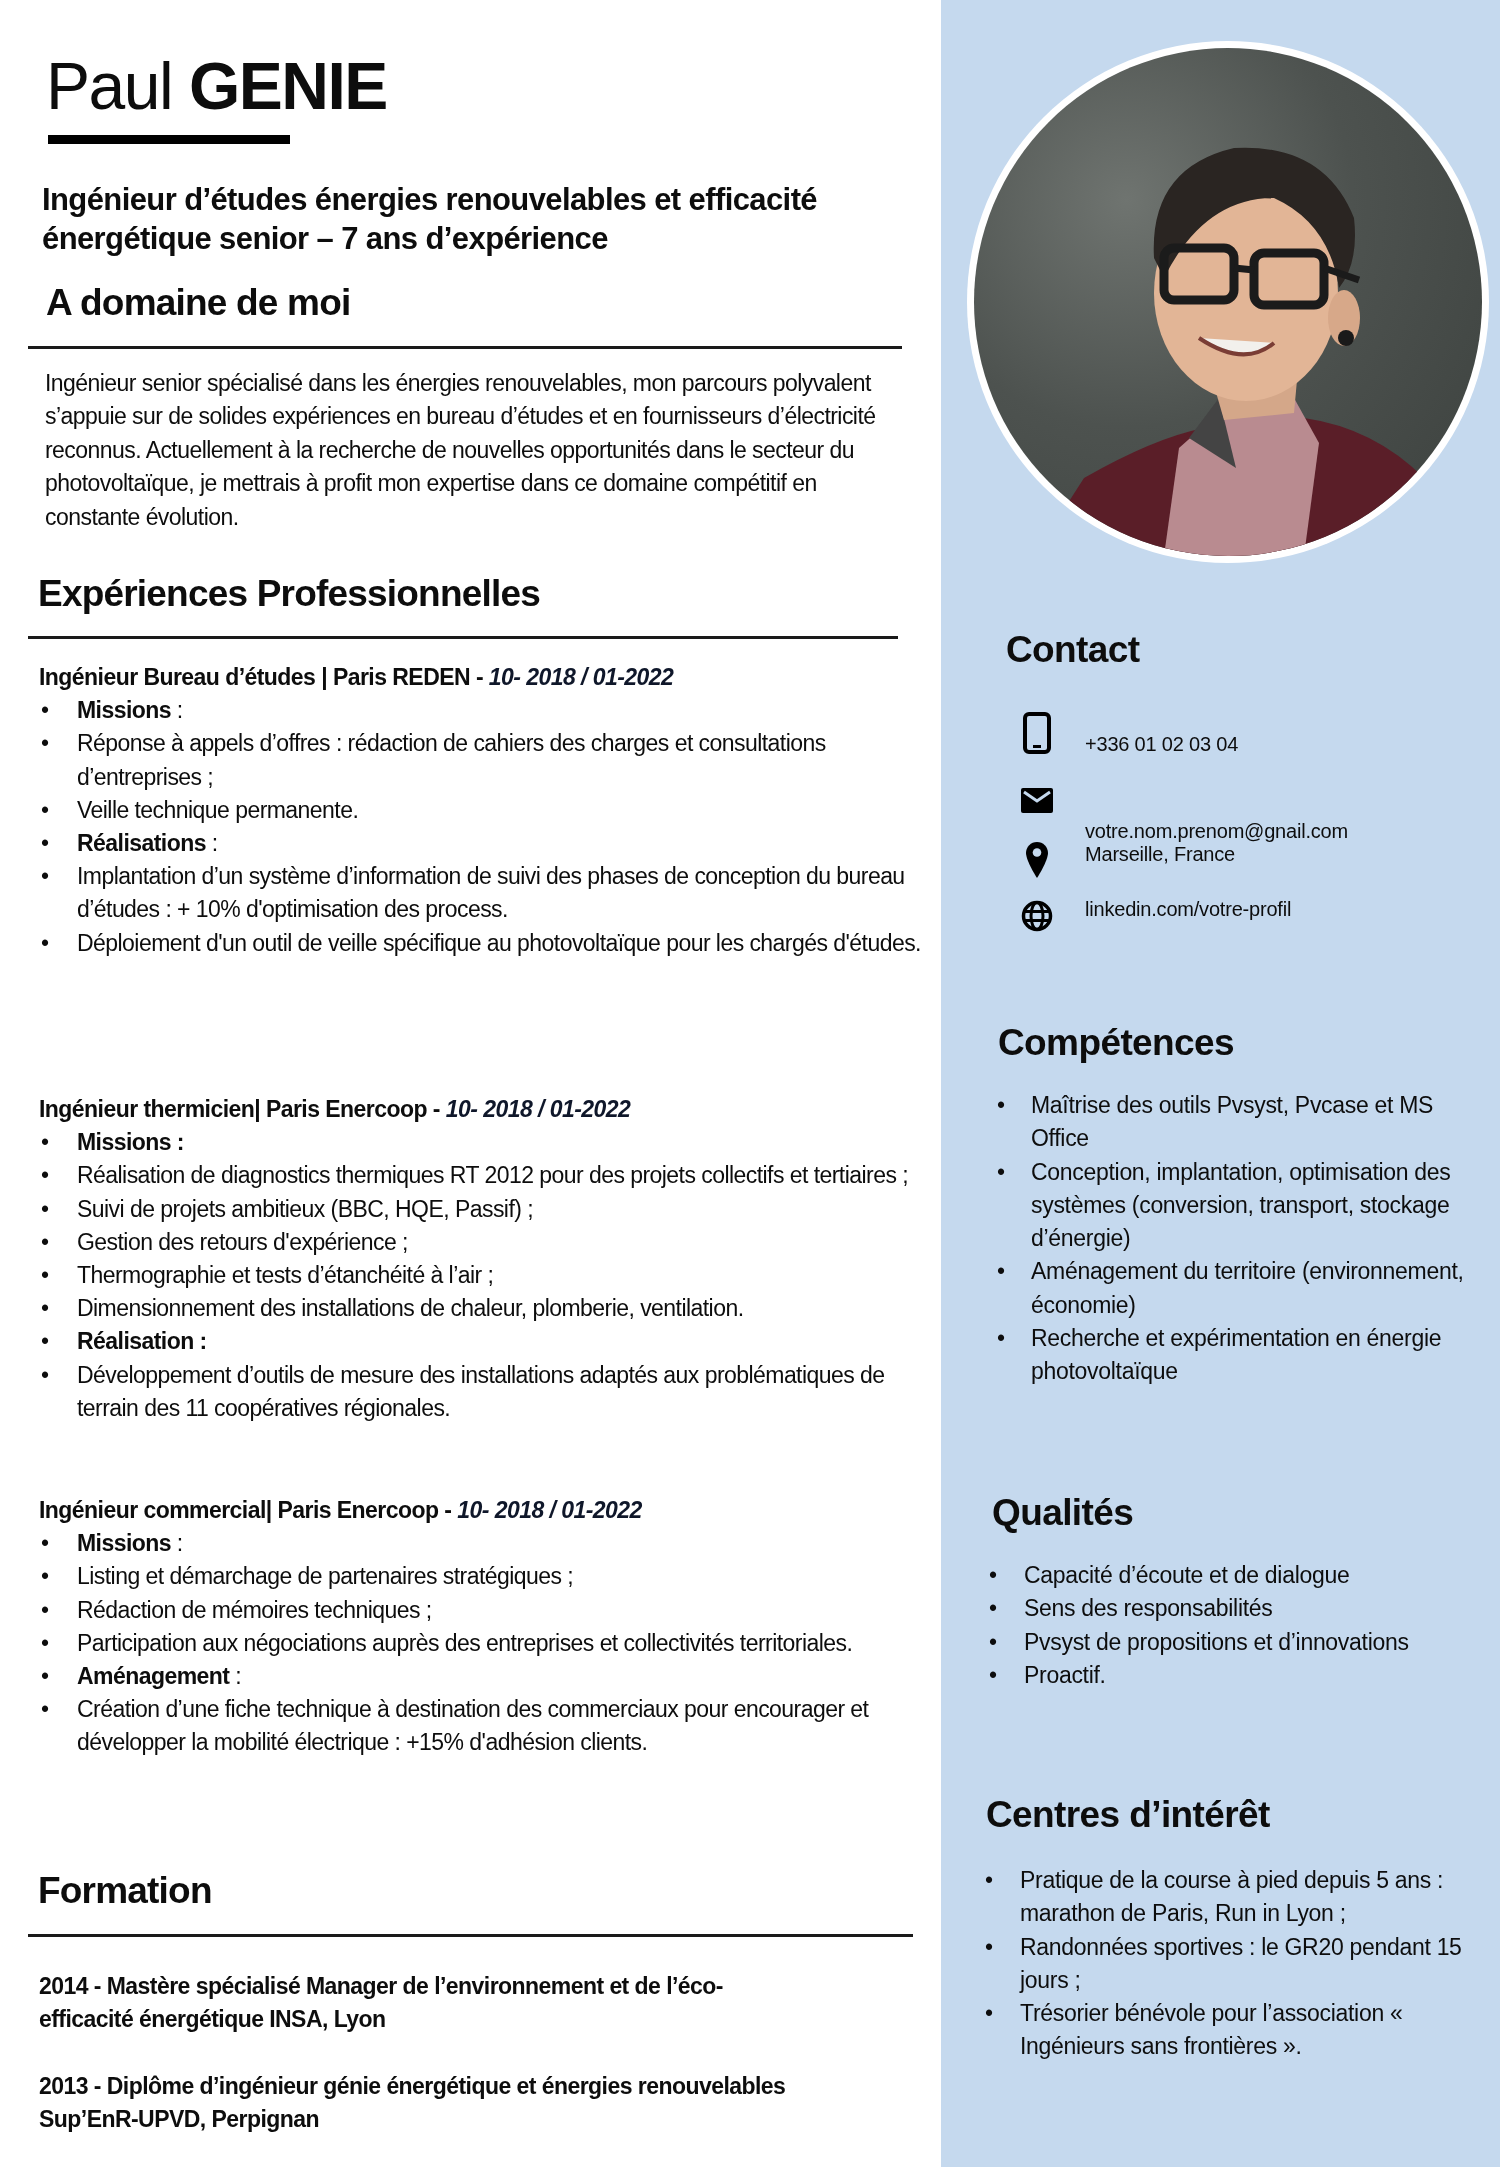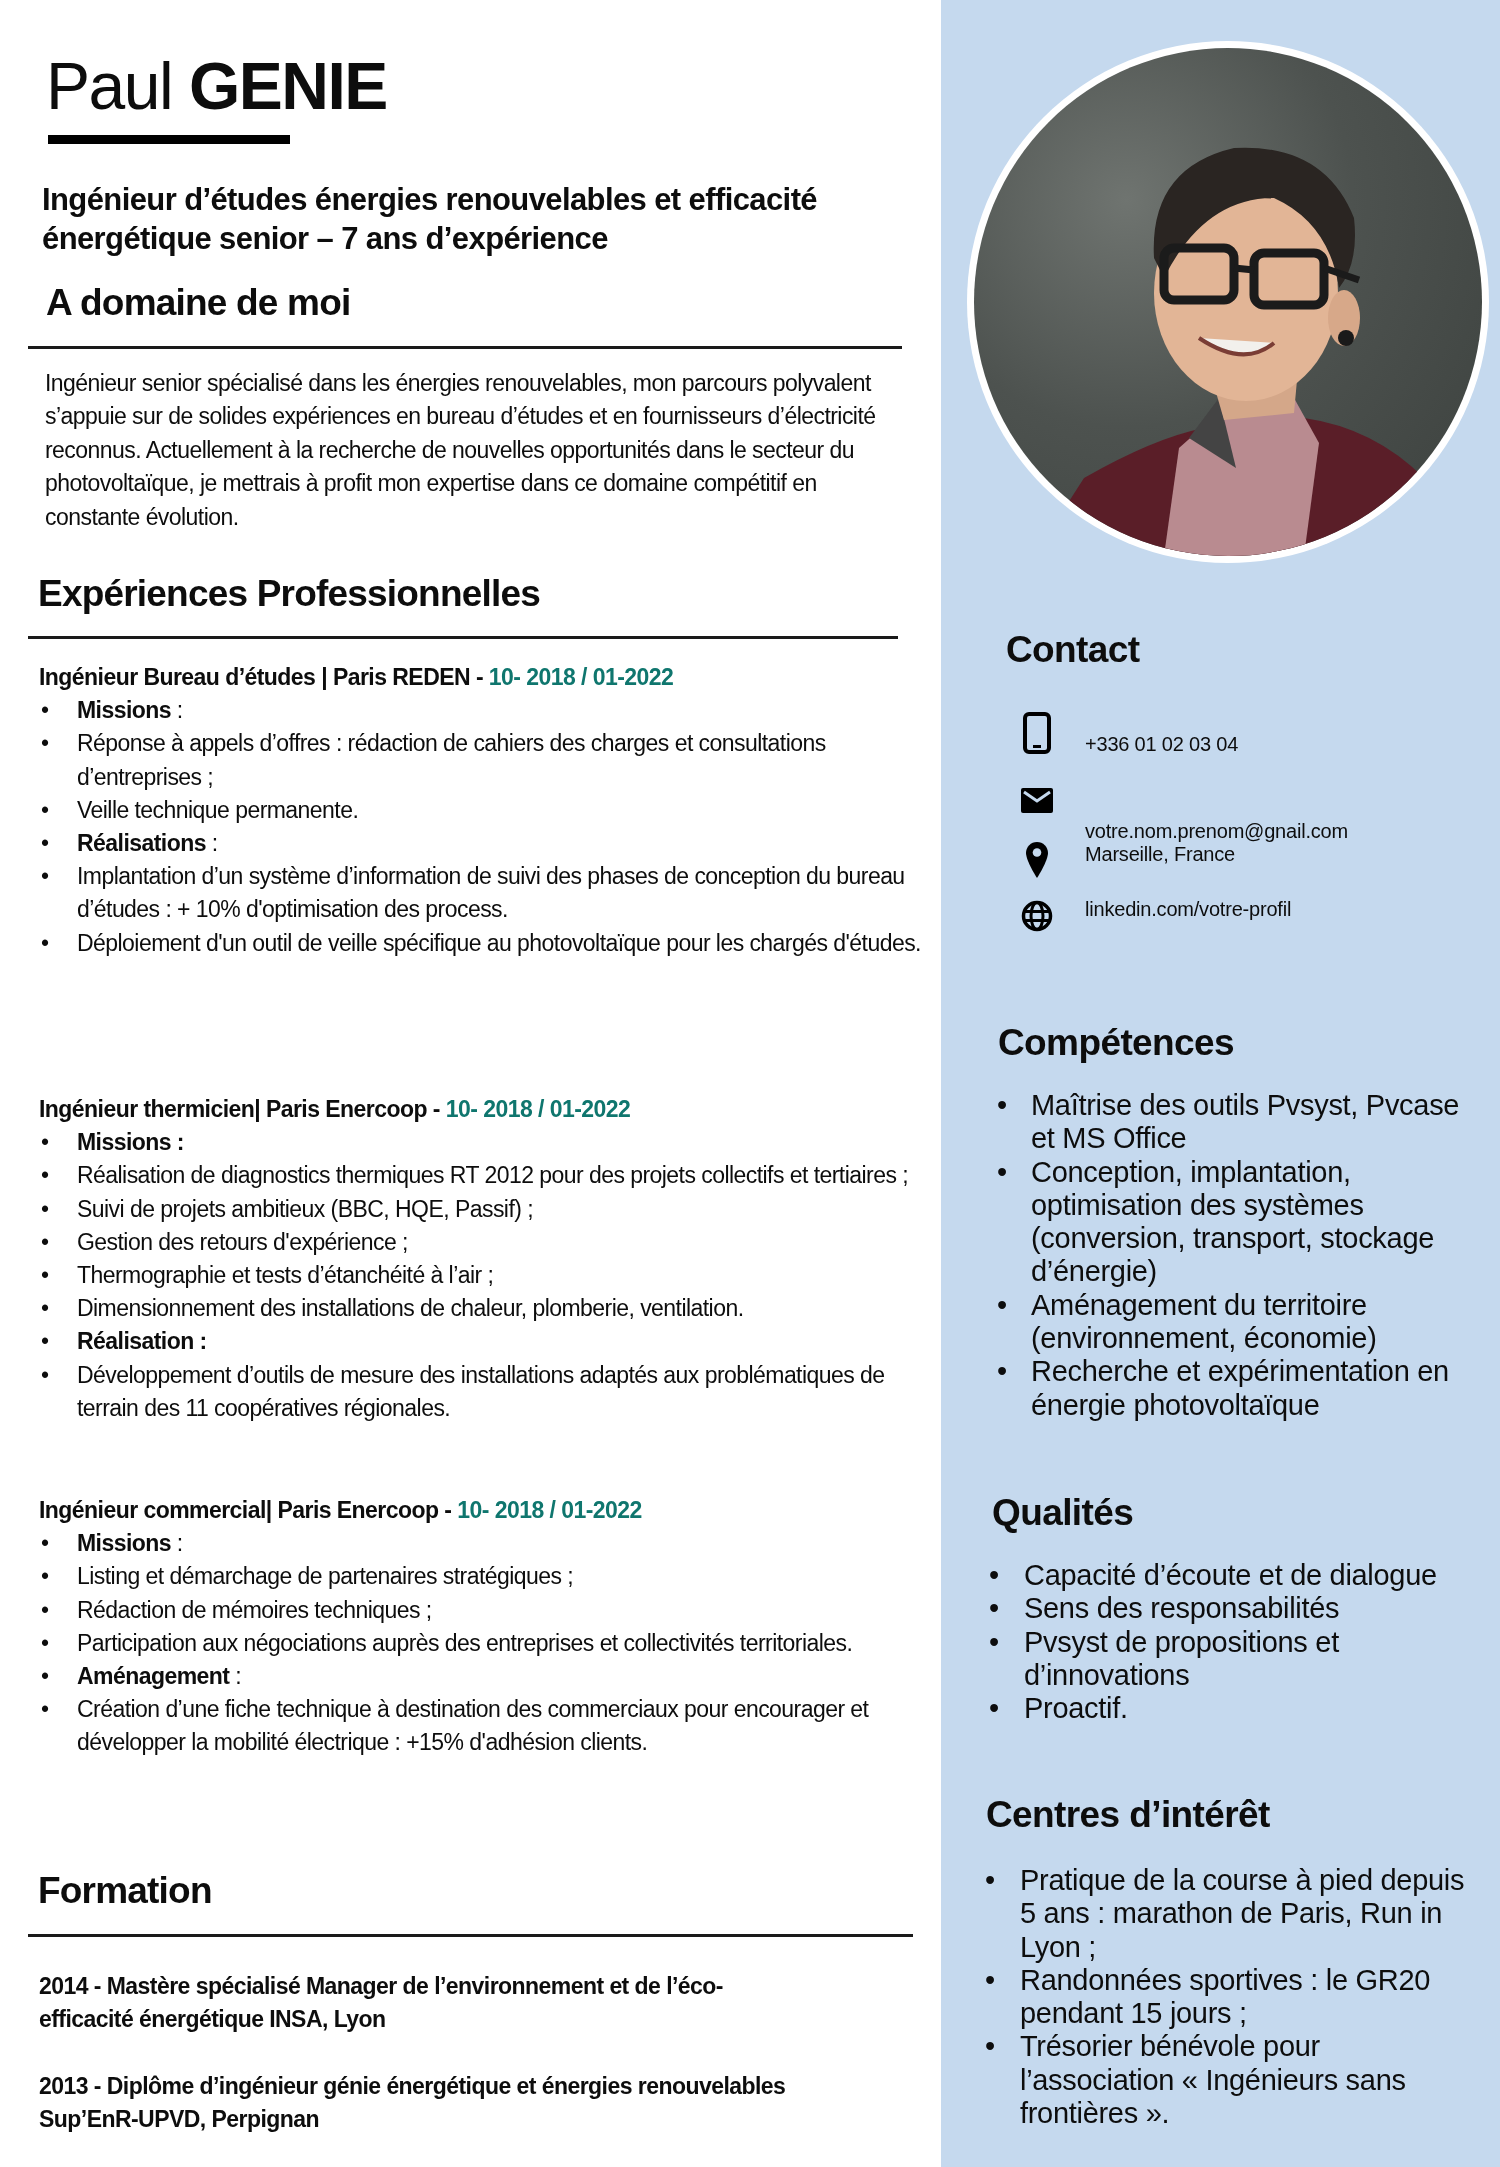--- a/index.html
+++ b/index.html
@@ -18,40 +18,40 @@
 
   .subtitle { left: 42px; top: 180px; font-size: 31px; line-height: 39px; font-weight: 700; letter-spacing: -0.6px; }
 
   .h-section { font-size: 37px; font-weight: 700; letter-spacing: -0.8px; line-height: 44px; }
   .rule { position: absolute; height: 3px; background: #1a1a1a; }
 
   .para { left: 45px; top: 367px; width: 860px; font-size: 23px; line-height: 33.4px; letter-spacing: -0.55px; white-space: normal; }
 
   .job { position: absolute; left: 39px; width: 890px; font-size: 23px; line-height: 33.2px; letter-spacing: -0.55px; }
   .job-head { font-weight: 700; white-space: nowrap; }
-  .job-head .date { color: #0f766e; }
+  .job-head .date { color: #0f172a; font-style: italic; }
   .job ul { list-style: none; }
   .job li { position: relative; padding-left: 38px; }
   .job li::before { content: "•"; position: absolute; left: 2px; top: 0; }
   .job li .strong { font-weight: 700; }
 
   .edu { position: absolute; left: 39px; width: 880px; font-size: 23px; line-height: 33.2px; font-weight: 700; letter-spacing: -0.55px; }
 
   
   .photo { position: absolute; left: 967px; top: 41px; width: 522px; height: 522px; border-radius: 50%; background: #ffffff; padding: 7px; }
   .photo-inner { width: 100%; height: 100%; border-radius: 50%; overflow: hidden; position: relative;
     background: radial-gradient(circle at 30% 30%, #6f7470 0%, #4d524f 45%, #3b403d 100%); }
   .photo-inner svg { position: absolute; left: 0; top: 0; width: 100%; height: 100%; }
 
   
   .side-h { font-size: 37px; font-weight: 700; letter-spacing: -0.6px; line-height: 44px; }
   .contact-icon { position: absolute; left: 1014px; width: 46px; display: flex; justify-content: center; }
   .contact-text { position: absolute; left: 1085px; font-size: 20px; line-height: 36px; white-space: nowrap; letter-spacing: -0.2px; }
 
-  .side-list { position: absolute; list-style: none; font-size: 29px; line-height: 33.3px; letter-spacing: -0.3px; }
+  .side-list { position: absolute; list-style: none; font-size: 23px; line-height: 33.3px; letter-spacing: -0.3px; }
   .side-list li { position: relative; }
   .side-list li::before { content: "•"; position: absolute; }
 </style>
 </head>
 <body>
 
 <div class="sidebar"></div>
 
 <div class="abs name">
   <span class="first">Paul</span>

